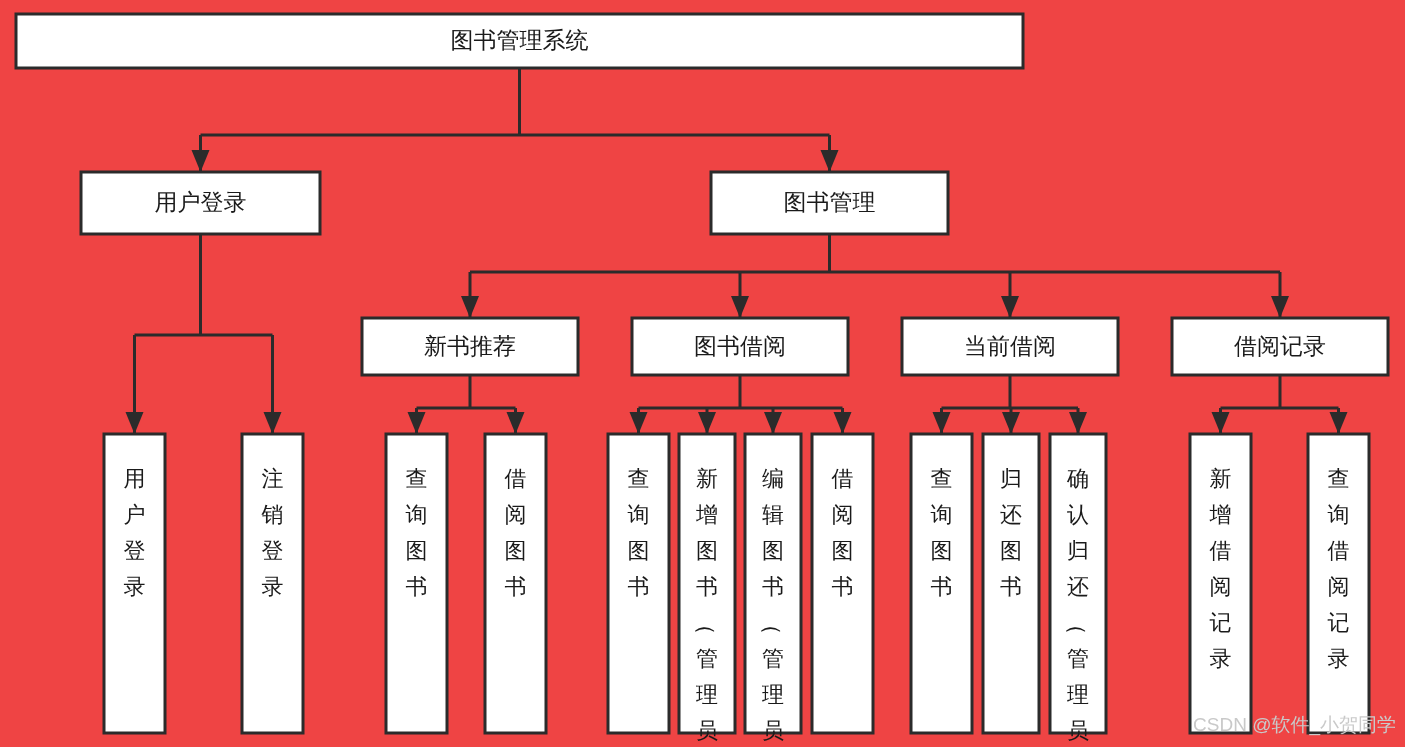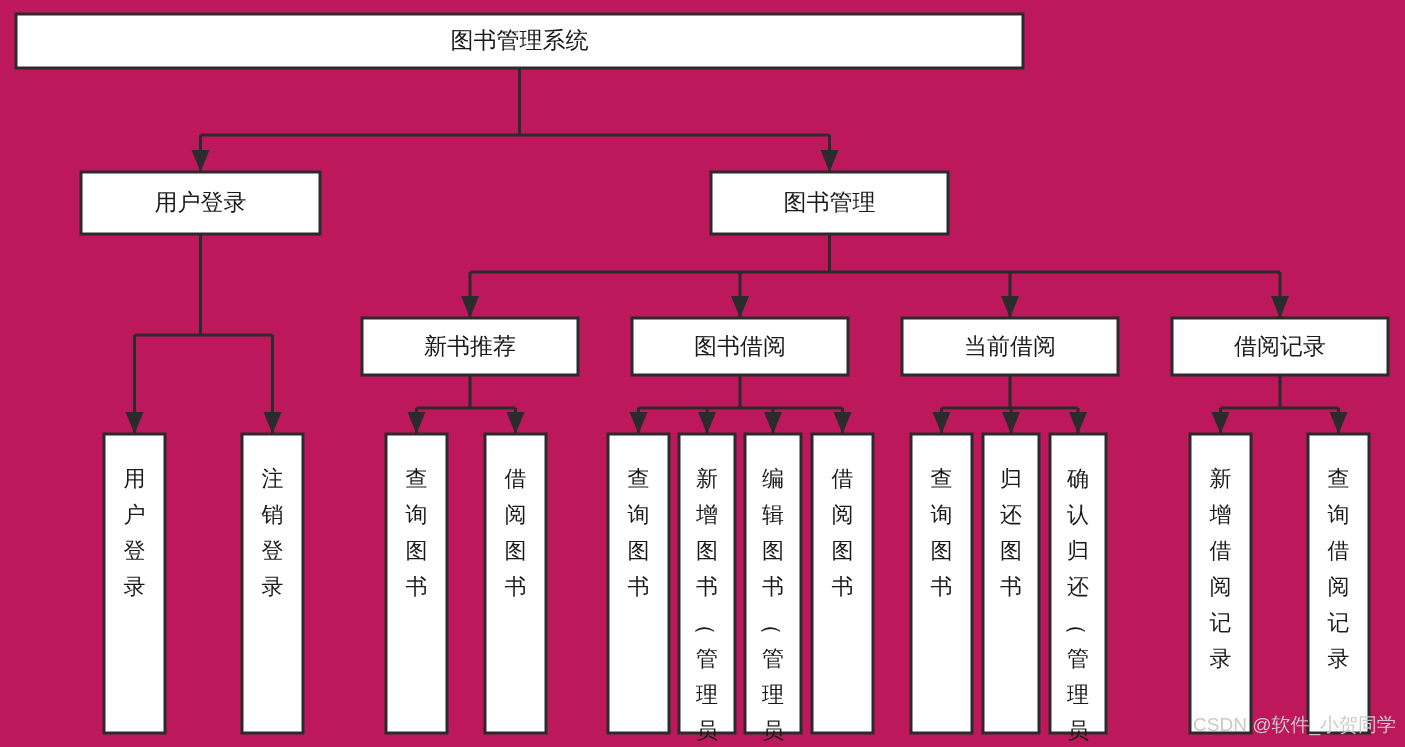--- a/index.html
+++ b/index.html
@@ -8,21 +8,21 @@
     padding: 0;
     background: #ffffff;
   }
   body {
     font-family: "Liberation Sans", "DejaVu Sans", sans-serif;
   }
   #diagram-root {
     position: relative;
     width: 1405px;
     height: 747px;
-    background: #be185d;
+    background: #ef4444;
     overflow: hidden;
   }
   svg.diagram-canvas {
     position: absolute;
     left: 0;
     top: 0;
     width: 1405px;
     height: 747px;
     display: block;
   }

